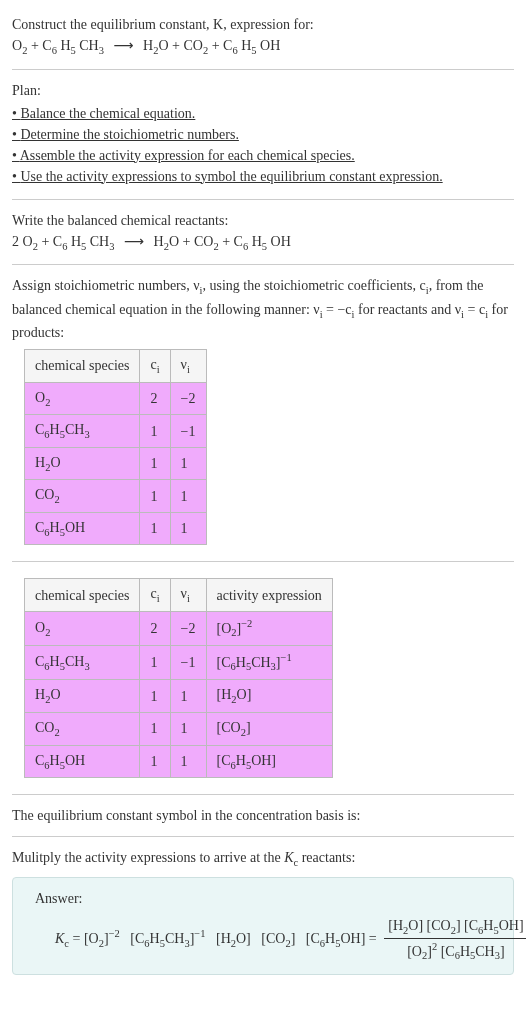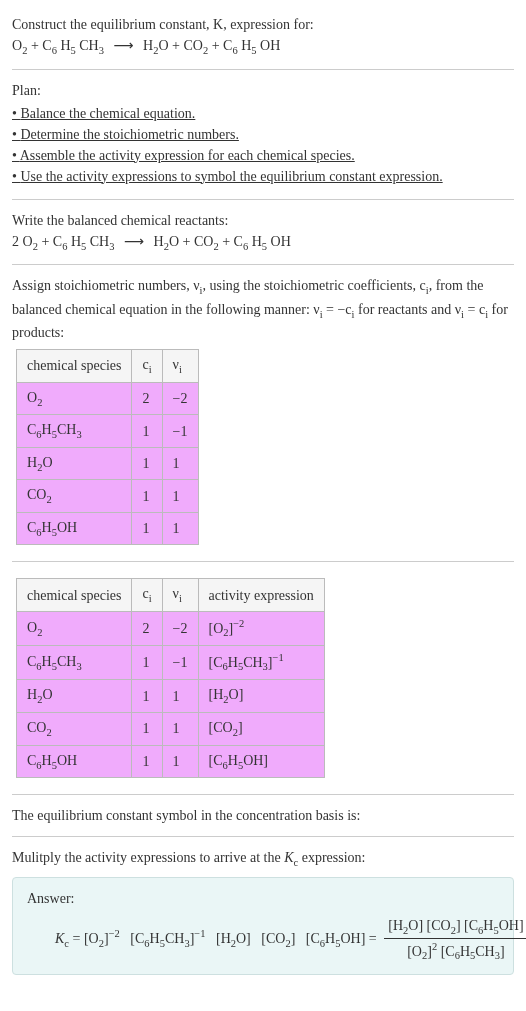--- a/index.html
+++ b/index.html
@@ -28,21 +28,21 @@
     list-style: none;
     padding-left: 0;
     margin: 2px 0;
     text-decoration: underline;
   }
   ul.plan li::before {
     content: "• ";
   }
   table.data {
     border-collapse: collapse;
-    margin: 6px 4px;
+    margin: 6px 12px;
   }
   table.data th, table.data td {
     border: 1px solid #bbb;
     padding: 4px 10px;
     text-align: left;
     font-weight: normal;
     background: #f0abfc;
   }
   table.data th {
     background: #f5f5f5;
@@ -50,20 +50,21 @@
   .mathline { white-space: nowrap; }
   .answer-box {
     background: #eaf6f6;
     border: 1px solid #cde0e0;
     border-radius: 4px;
     padding: 10px 14px;
     margin: 6px 0;
   }
   .answer-label {
     margin-bottom: 6px;
+    margin-left: 8px;
   }
   .frac {
     display: inline-block;
     vertical-align: middle;
     text-align: center;
     margin: 0 4px;
   }
   .frac .num {
     display: block;
     padding: 0 4px;
@@ -217,21 +218,21 @@
 </div>
 <hr>
 
 <div class="section">
   <div>The equilibrium constant symbol in the concentration basis is:</div>
 </div>
 <hr>
 
 <div class="section">
   <div>
-    <span>Mulitply the activity expressions to arrive at the </span><i><span>K</span></i><span class="sub">c</span><span> expression:</span>
+    <span>Mulitply the activity expressions to arrive at the </span><i><span>K</span></i><span class="sub">c</span><span> reactants:</span>
   </div>
 
   <div class="answer-box">
     <div class="answer-label">Answer:</div>
     <div class="mathline eq-indent">
       <i><span>K</span></i><span class="sub">c</span><span> = </span>
       <span>[O</span><span class="sub">2</span><span>]</span><span class="sup">−2</span>
       &nbsp;
       <span>[C</span><span class="sub">6</span><span>H</span><span class="sub">5</span><span>CH</span><span class="sub">3</span><span>]</span><span class="sup">−1</span>
       &nbsp;

